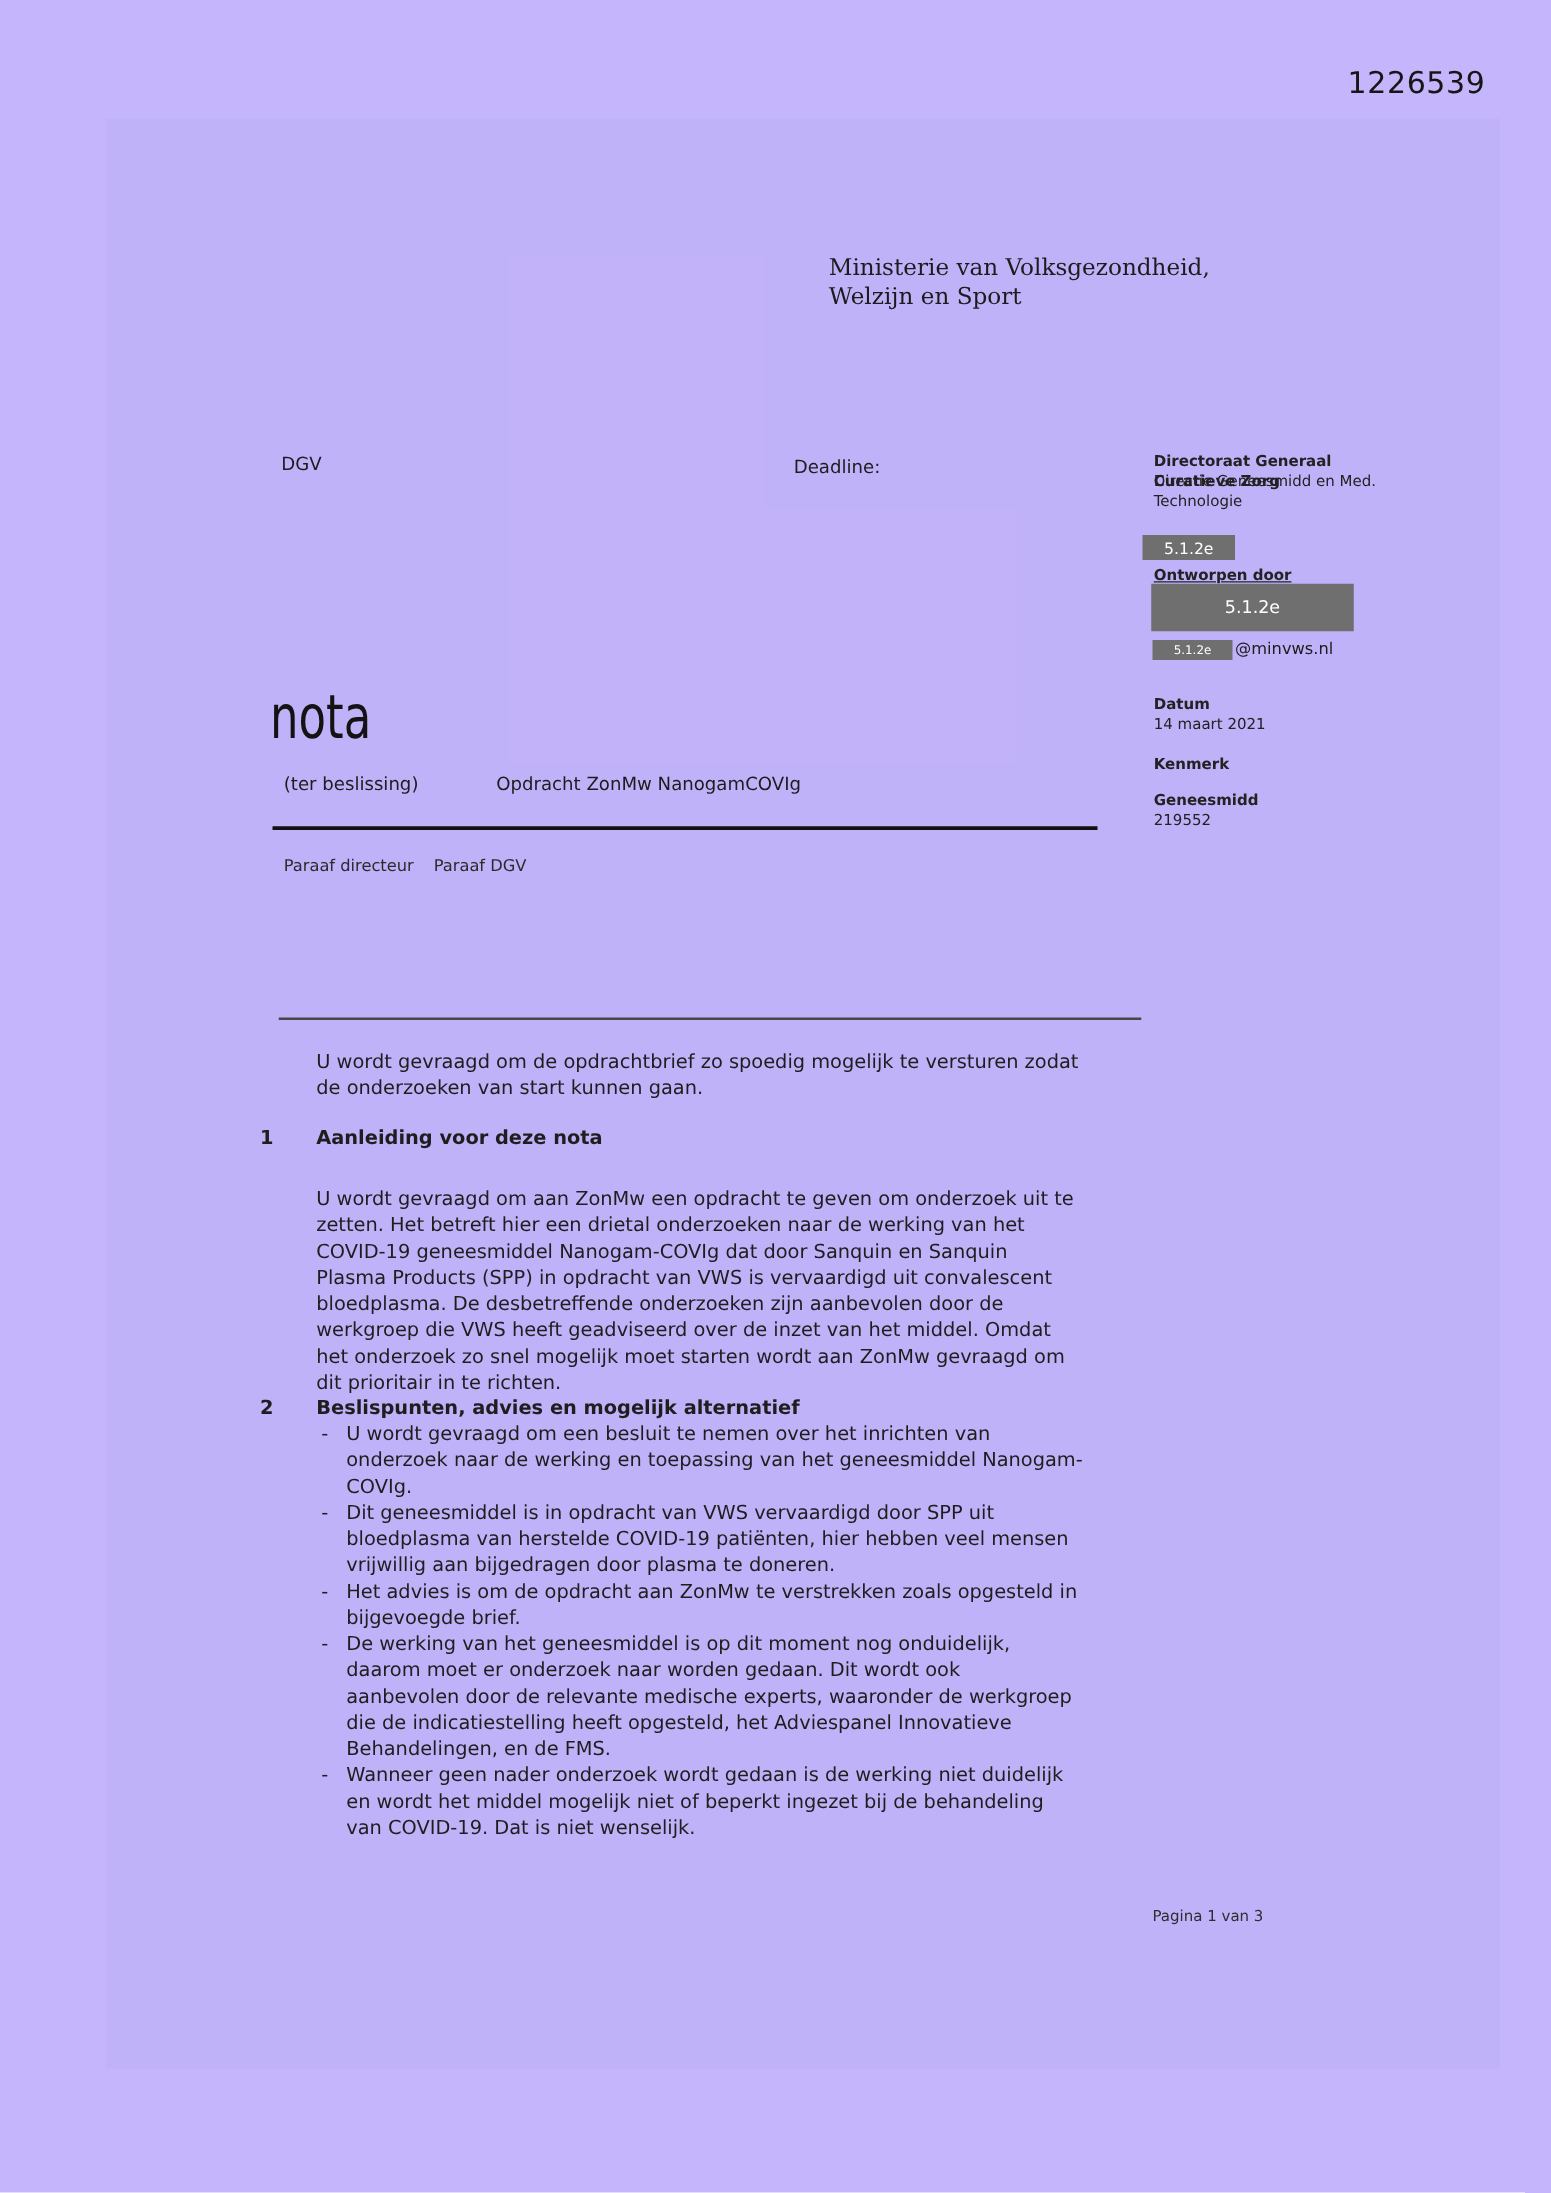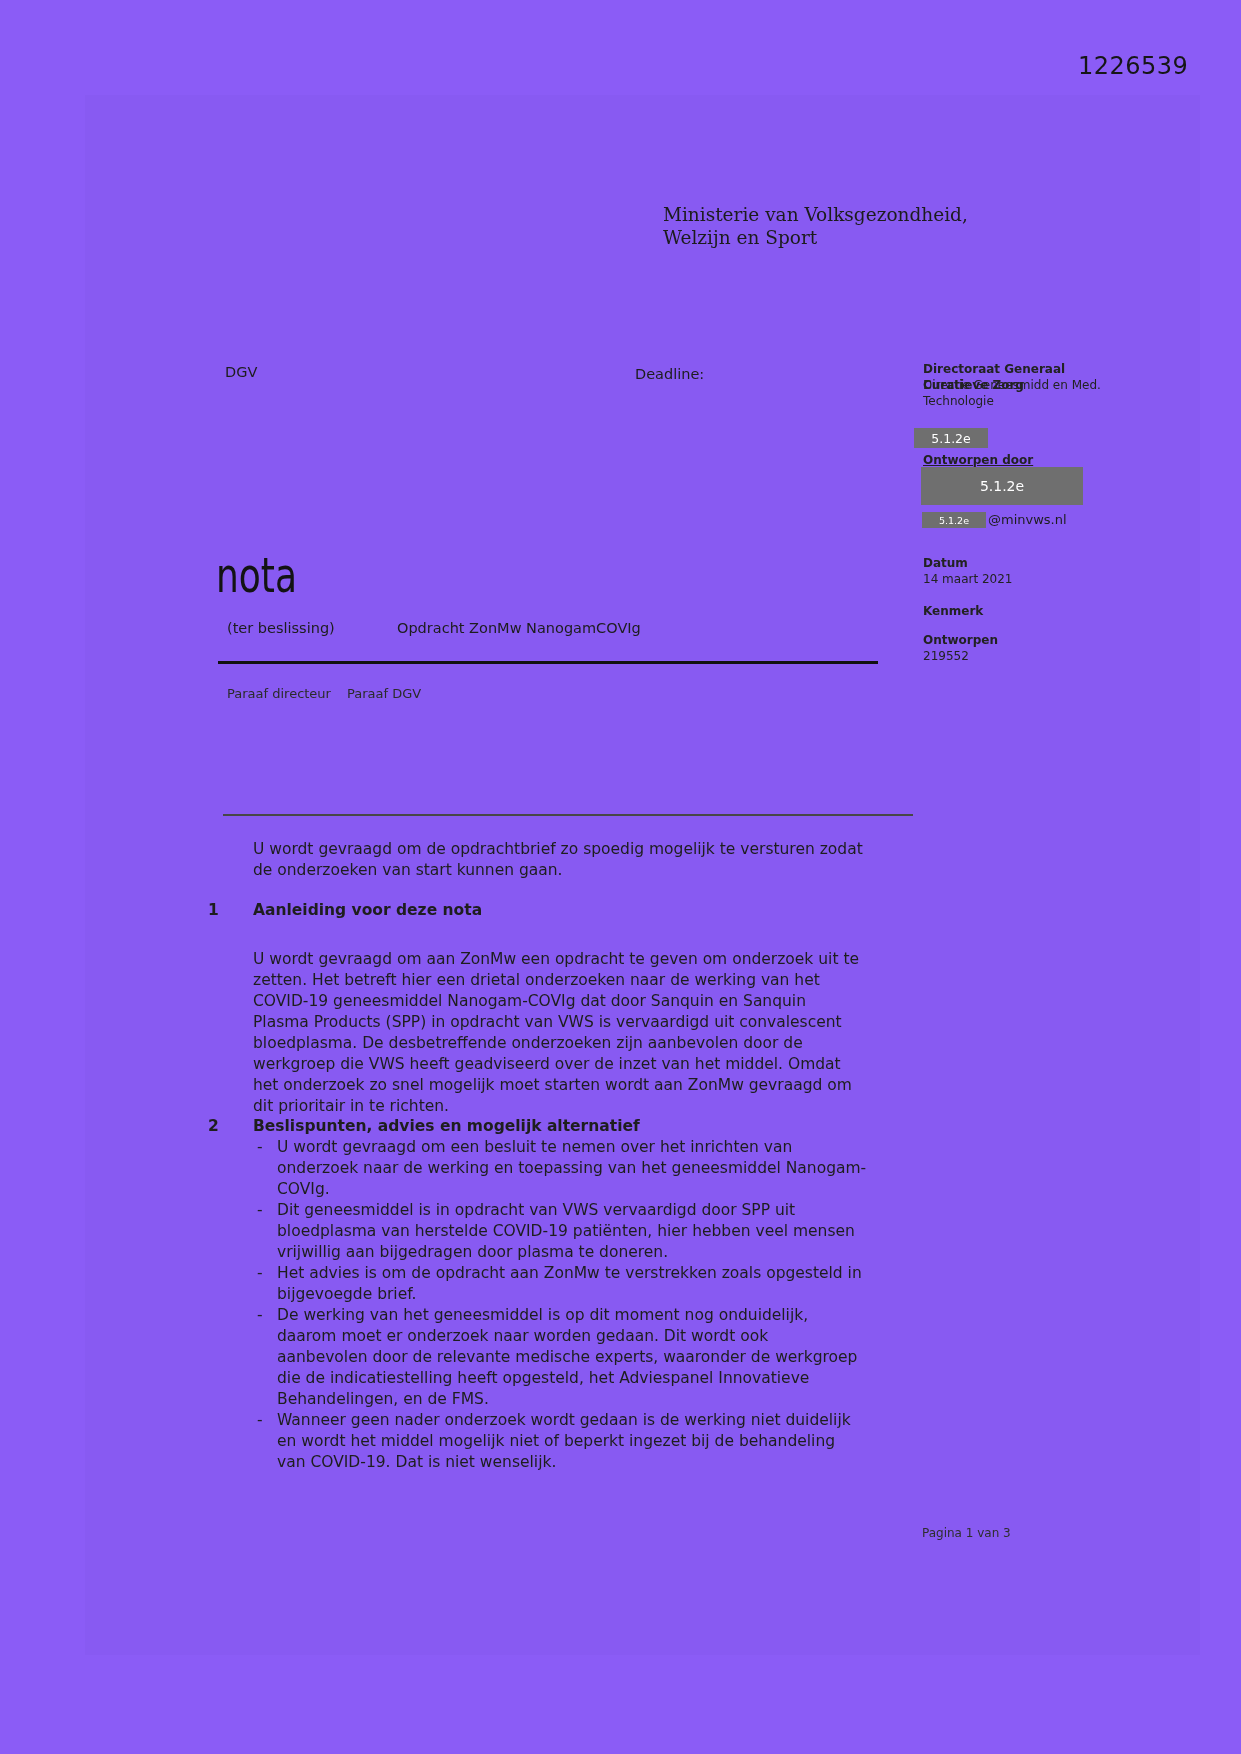--- a/index.html
+++ b/index.html
@@ -1,16 +1,16 @@
 <!DOCTYPE html>
 <html><head>
 <meta charset="utf-8">
 <style>
   html,body{margin:0;padding:0;background:#ffffff;}
-  #page{position:relative;width:1241px;height:1754px;background:#8b5cf6;overflow:hidden;
+  #page{position:relative;width:1241px;height:1754px;background:#c4b5fd;overflow:hidden;
         font-family:"DejaVu Sans","Liberation Sans",sans-serif;color:#1d1d1d;}
   .abs{position:absolute;}
   .pre{white-space:pre-line;}
   .paper{background:rgba(0,0,0,0.015);}
   .doc-number{font-size:24px;letter-spacing:0.5px;color:#161616;}
   .ministry{font-family:"DejaVu Serif","Liberation Serif",serif;font-size:18.5px;line-height:23px;color:#1c1c1c;}
   .meta-label{font-size:14.5px;color:#1d1d1d;}
   .side{font-size:12px;line-height:15.5px;color:#222;}
   .side-bold{font-weight:bold;}
   .side-underline{text-decoration:underline;}
@@ -66,21 +66,21 @@
   <div class="abs redact redact-xs" style="left:922px;top:512px;width:64px;height:16px;">
     <span>5.1.2e</span>
   </div>
   <div class="abs email" style="left:988px;top:512px;">@minvws.nl</div>
 
   <div class="abs side side-bold" style="left:923px;top:556px;">Datum</div>
   <div class="abs side" style="left:923px;top:572px;">14 maart 2021</div>
 
   <div class="abs side side-bold" style="left:923px;top:604px;">Kenmerk</div>
 
-  <div class="abs side side-bold" style="left:923px;top:633px;">Ontworpen</div>
+  <div class="abs side side-bold" style="left:923px;top:633px;">Geneesmidd</div>
   <div class="abs side" style="left:923px;top:649px;">219552</div>
 
   <div class="abs nota-title" style="left:216px;top:550px;">nota</div>
 
   <div class="abs subtitle" style="left:227px;top:620px;">(ter beslissing)</div>
 
   <div class="abs subtitle" style="left:397px;top:620px;">Opdracht ZonMw NanogamCOVIg</div>
 
   <div class="abs rule-thick" style="left:218px;top:661px;width:660px;"></div>
 

